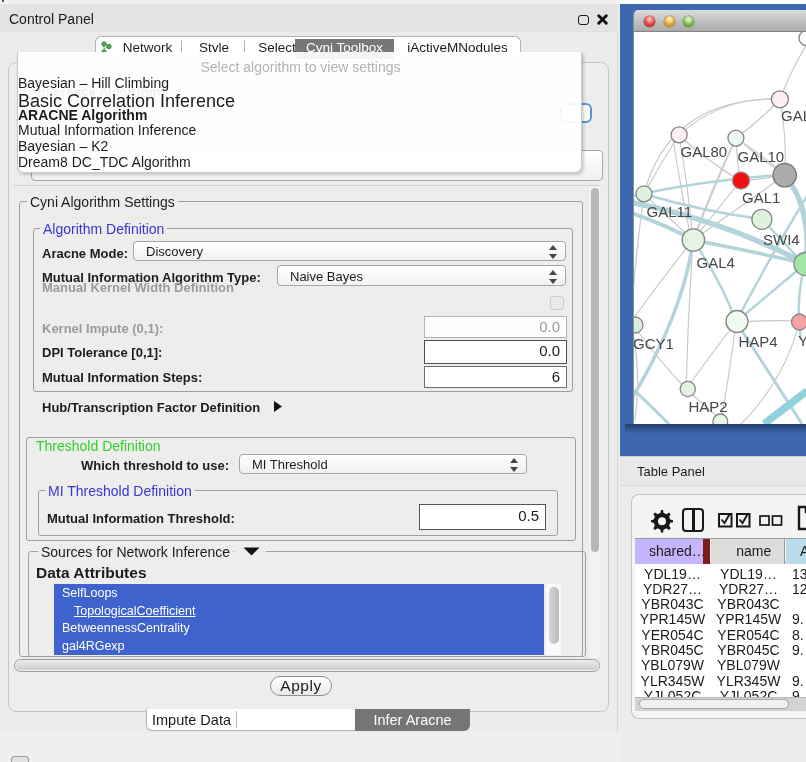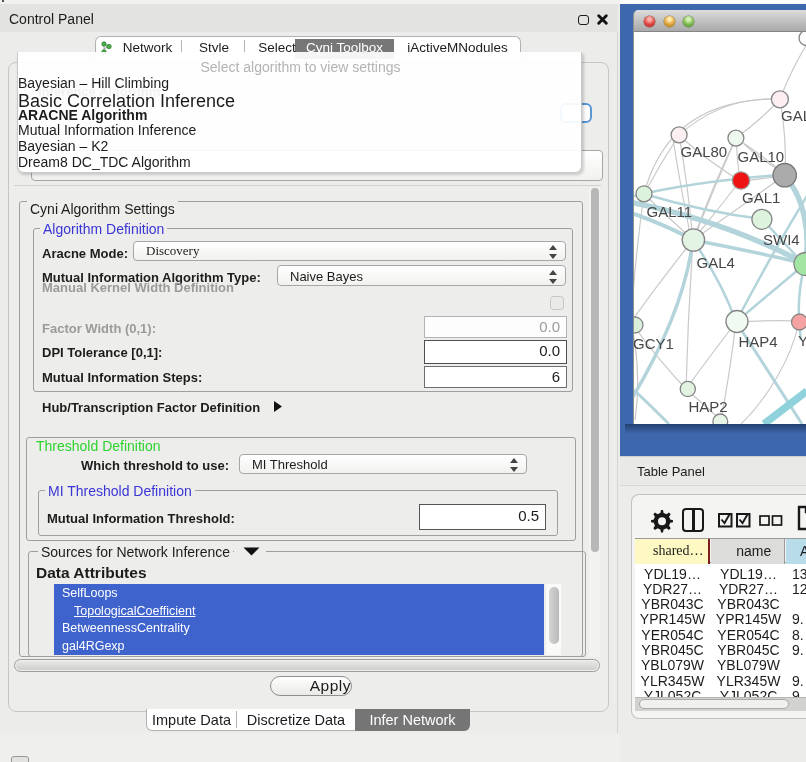--- a/index.html
+++ b/index.html
@@ -57,39 +57,39 @@
 
 <div class="abs" style="left:14px;top:185px;width:587px;height:1px;background:#d2d2d0;"></div>
 
 <div class="abs" style="left:589px;top:187px;width:11px;height:470px;background:#f2f2f0;"></div>
 <div class="abs" style="left:590.5px;top:188px;width:8px;height:364px;background:#b7b7b7;border-radius:4px;"></div>
 
 <div class="abs" style="left:14px;top:659px;width:586px;height:13px;background:#f0f0ee;border:1px solid #9c9c9c;border-radius:7px;"></div>
 <div class="abs" style="left:16px;top:661px;width:582px;height:9px;background:linear-gradient(#e8e8e6,#cfcfcd);border-radius:5px;"></div>
 
 <div class="grp" style="left:19px;top:201px;width:564px;height:456px;">
-  <div class="gl" style="left:7px;margin-top:7px;">Cyni Algorithm Settings</div>
+  <div class="gl" style="left:7px;">Cyni Algorithm Settings</div>
 </div>
 
 <div class="grp" style="left:33px;top:228px;width:540px;height:164px;">
   <div class="gl" style="left:6px;color:#3a35d6;">Algorithm Definition</div>
 </div>
 <div class="abs b" style="left:42px;top:246px;">Aracne Mode:</div>
-<div class="combo" style="left:133px;top:241px;width:433px;height:20px;font-family:Liberation Serif, serif;">
+<div class="combo" style="left:133px;top:241px;width:433px;height:20px;">
     <span class="ct">Discovery</span>
     <span class="updn" style="right:7px;top:3px;"></span>
   </div>
 <div class="abs b" style="left:42px;top:270px;text-align:center;">Mutual Information Algorithm Type:</div>
 <div class="combo" style="left:277px;top:265px;width:289px;height:21px;">
     <span class="ct">Naive Bayes</span>
     <span class="updn" style="right:7px;top:3.5px;"></span>
   </div>
 <div class="abs b dis" style="left:42px;top:280px;">Manual Kernel Width Definition</div>
 <div class="abs" style="left:550px;top:296px;width:14px;height:14px;background:#eaeae8;border:1px solid #c6c6c6;border-radius:3.5px;"></div>
-<div class="abs b dis" style="left:42px;top:321px;">Factor Width (0,1):</div>
+<div class="abs b dis" style="left:42px;top:321px;">Kernel Impute (0,1):</div>
 <div class="tf dis" style="left:424px;top:316px;width:143px;height:22px;border:1px solid #b3b3b3;background:#fdfdfd;line-height:19px;">0.0</div>
 <div class="abs b" style="left:42px;top:345px;">DPI Tolerance [0,1]:</div>
 <div class="tf" style="left:424px;top:340px;width:143px;height:24px;border:1.5px solid #4e4e4e;line-height:20px;">0.0</div>
 <div class="abs b" style="left:42px;top:370px;">Mutual Information Steps:</div>
 <div class="tf" style="left:424px;top:366px;width:143px;height:22px;border:1px solid #6e6e6e;line-height:19px;">6</div>
 
 <div class="abs b" style="left:42px;top:400px;">Hub/Transcription Factor Definition</div>
 <svg class="abs" style="left:272px;top:400px;" width="12" height="13" viewBox="0 0 12 13">
     <path d="M2 1 L10 6.5 L2 12 Z" fill="#111"></path>
   </svg>
@@ -119,28 +119,27 @@
 <div class="abs b" style="left:36px;top:564px;font-size:15.5px;">Data Attributes</div>
 <div class="abs" style="left:54px;top:584px;width:490px;height:71px;background:#3f63cd;color:#fff;font-size:12.5px;">
   <div class="abs" style="left:8px;top:2px;">SelfLoops</div>
   <div class="abs" style="left:20px;top:19.5px;text-decoration:underline;">TopologicalCoefficient</div>
   <div class="abs" style="left:8px;top:37px;">BetweennessCentrality</div>
   <div class="abs" style="left:8px;top:54.5px;">gal4RGexp</div>
 </div>
 <div class="abs" style="left:546px;top:584px;width:15px;height:71px;background:#fafaf8;"></div>
 <div class="abs" style="left:548.5px;top:587px;width:10px;height:57px;background:linear-gradient(90deg,#d6d6d6,#b9b9b9);border-radius:5px;"></div>
 
-<div class="abs" style="left:270px;top:676px;width:82px;height:20px;border:1px solid #8e8e8e;border-radius:10px;background:linear-gradient(#ffffff,#e9e9e7);text-align:right;line-height:18px;font-size:15.5px;letter-spacing:0.5px;">Apply</div>
+<div class="abs" style="left:270px;top:676px;width:62px;height:20px;border:1px solid #8e8e8e;border-radius:10px;background:linear-gradient(#ffffff,#e9e9e7);text-align:center;line-height:18px;font-size:15.5px;letter-spacing:0.5px;">Apply</div>
 
 <div class="abs" style="left:146px;top:709px;width:323px;height:22px;background:#fff;border:1px solid #b2b2b2;border-top:none;border-radius:0 0 6px 6px;">
   <div class="abs" style="left:208px;top:0;width:115px;height:22px;background:#757575;border-radius:0 0 6px 0;"></div>
   <div class="tabtxt" style="left:0px;width:89px;font-size:14.5px;">Impute Data</div>
   <div class="sep" style="left:89px;top:2px;"></div>
-  <div class="tabtxt" style="left:90px;width:118px;font-size:14.5px;">Discretize Data</div>
-  <div class="tabtxt" style="left:208px;width:115px;color:#fff;font-size:14.5px;">Infer Network</div>
+  <div class="tabtxt" style="left:208px;width:115px;color:#fff;font-size:14.5px;">Infer Aracne</div>
 </div>
 
 <div class="abs" style="left:11px;top:756px;width:18px;height:12px;background:#e2e2e0;border:1px solid #9a9a9a;border-radius:3px;"></div>
 
 <div class="abs" style="left:560px;top:103px;width:32px;height:20px;border:2px solid #5a96d6;border-radius:6px;background:#fdfdfd;"></div>
 
 <div class="abs" style="left:17px;top:52px;width:565px;height:121px;background:rgba(255,255,255,0.93);border:1px solid #c9c9c9;border-top:none;border-radius:0 0 7px 7px;box-shadow:1.5px 2px 3px rgba(0,0,0,0.18);">
   <div class="abs" style="left:20px;top:32px;color:rgba(60,60,60,0.07);font-weight:bold;">Inference Algorithm</div>
   <div class="abs" style="left:0;top:7px;width:565px;text-align:center;color:#b3b3b3;font-size:14px;">Select algorithm to view settings</div>
   <div class="abs" style="left:0px;top:23px;font-size:14px;">Bayesian – Hill Climbing</div>
@@ -265,21 +264,21 @@
   <svg class="abs" style="left:127px;top:20px;" width="24" height="11" viewBox="0 0 24 11">
     <rect x="1" y="1" width="9" height="9" fill="none" stroke="#181818" stroke-width="1.7"></rect>
     <rect x="13.5" y="1" width="9" height="9" fill="none" stroke="#181818" stroke-width="1.7"></rect>
   </svg>
   <svg class="abs" style="left:165px;top:10px;" width="16" height="26" viewBox="0 0 16 26">
     <path d="M2 2 L9 2 L14 7 L14 24 L2 24 Z M9 2 L9 7 L14 7" fill="none" stroke="#181818" stroke-width="2.4"></path>
   </svg>
 </div>
 
 <div class="abs" style="left:635px;top:538px;width:171px;height:25px;border-top:1px solid #9a9a9a;border-bottom:1px solid #9a9a9a;">
-  <div class="abs" style="left:0;top:0;width:74.5px;height:25px;background:#fef9c3;border-right:2px solid #7f1d1d;text-align:center;line-height:24px;font-size:14px;text-indent:14px;font-family:Liberation Serif, serif;">shared…</div>
+  <div class="abs" style="left:0;top:0;width:74.5px;height:25px;background:#c4b5fd;border-right:7px solid #7f1d1d;text-align:center;line-height:24px;font-size:14px;text-indent:14px;">shared…</div>
   <div class="abs" style="left:75.5px;top:0;width:74.5px;height:25px;background:#dcdcda;border-right:1px solid #9a9a9a;text-align:center;line-height:24px;font-size:14px;text-indent:13px;">name</div>
   <div class="abs" style="left:151px;top:0;width:20px;height:25px;background:#b9dcea;line-height:24px;padding-left:14px;font-size:14px;">A</div>
 </div>
 
 <div class="abs" style="left:635px;top:564px;width:171px;height:133px;background:#fff;overflow:hidden;font-size:14px;">
   <div class="abs" style="left:0;top:1.5px;width:75px;text-align:center;">YDL19…</div>
     <div class="abs" style="left:76px;top:1.5px;width:75px;text-align:center;">YDL19…</div>
     <div class="abs" style="left:157px;top:1.5px;">13</div>
   <div class="abs" style="left:0;top:16.8px;width:75px;text-align:center;">YDR27…</div>
     <div class="abs" style="left:76px;top:16.8px;width:75px;text-align:center;">YDR27…</div>

